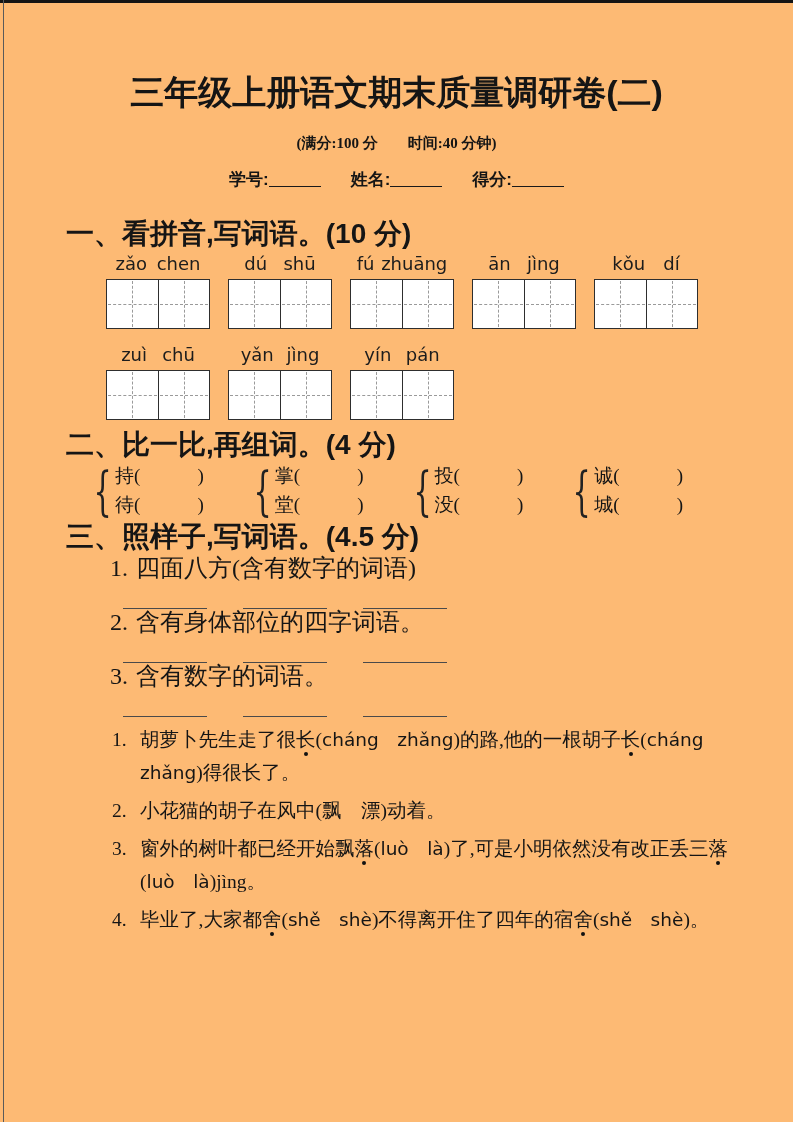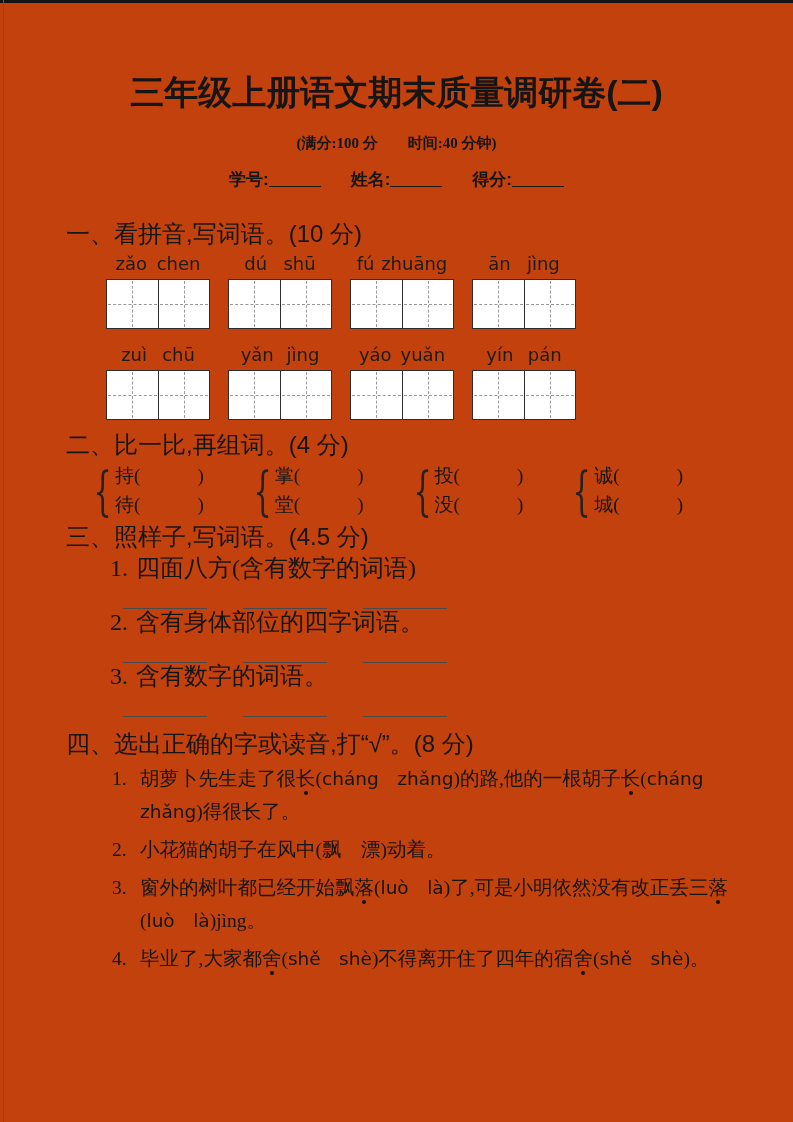--- a/index.html
+++ b/index.html
@@ -1,29 +1,29 @@
 <!DOCTYPE html>
 <html><head>
 <meta charset="utf-8">
 <style>
   html,body{margin:0;padding:0;background:#ffffff;}
-  .page{position:relative;width:793px;height:1122px;background:#c2410c;overflow:hidden;
+  .page{position:relative;width:793px;height:1122px;background:#fdba74;overflow:hidden;
         color:#151515;font-family:"Liberation Serif","DejaVu Serif",serif;}
   .edge-top{position:absolute;top:0;left:0;right:0;height:3px;background:#141414;}
   .edge-left{position:absolute;top:0;bottom:0;left:3px;width:1px;background:#5a5a5a;}
 
   .title{margin:70px 0 0;text-align:center;font-size:34px;line-height:44px;font-weight:bold;
          font-family:"Liberation Sans","DejaVu Sans",sans-serif;}
   .meta{margin-top:20px;text-align:center;font-size:15px;font-weight:bold;}
   .student-line{margin-top:15px;text-align:center;font-size:17px;font-weight:bold;
                 font-family:"Liberation Sans","DejaVu Sans",sans-serif;}
   .field{margin:0 15px;white-space:nowrap;}
   .fblank{display:inline-block;width:52px;height:13px;border-bottom:1.6px solid #1a1a1a;vertical-align:-2px;}
 
-  .sec{margin:30px 0 0 66px;font-size:24px;line-height:25px;font-weight:normal;
+  .sec{margin:30px 0 0 66px;font-size:28px;line-height:25px;font-weight:bold;
        font-family:"Liberation Sans","DejaVu Sans",sans-serif;}
   .sec.s2{margin-top:12px;} .sec.s3{margin-top:6px;} .sec.s4{margin-top:14px;}
 
   .py-row{display:flex;gap:18px;margin:6px 0 0 106px;}
   .py-row.second{margin-top:14px;}
   .py-group{width:104px;flex:0 0 auto;}
   .py-label{display:flex;justify-content:space-evenly;font-family:"DejaVu Sans",sans-serif;
             font-size:18px;line-height:23px;color:#1c1c1c;margin-bottom:4px;}
   .hzbox{display:flex;width:104px;height:50px;border:1.6px solid #2e2e2e;box-sizing:border-box;background:#fff;}
   .hzcell{flex:1;position:relative;}
@@ -99,46 +99,46 @@
         <div class="py-group">
           <div class="py-label">
             <span>ān</span>
             <span>jìng</span>
           </div>
           <div class="hzbox">
             <div class="hzcell"></div>
             <div class="hzcell"></div>
           </div>
         </div>
+        <div class="py-group">
+          <div class="py-label">
+            <span>kǒu</span>
+            <span>dí</span>
+          </div>
+          <div class="hzbox">
+            <div class="hzcell"></div>
+            <div class="hzcell"></div>
+          </div>
+        </div>
       </div>
       <div class="py-row second">
         <div class="py-group">
           <div class="py-label">
             <span>zuì</span>
             <span>chū</span>
           </div>
           <div class="hzbox">
             <div class="hzcell"></div>
             <div class="hzcell"></div>
           </div>
         </div>
         <div class="py-group">
           <div class="py-label">
             <span>yǎn</span>
             <span>jìng</span>
-          </div>
-          <div class="hzbox">
-            <div class="hzcell"></div>
-            <div class="hzcell"></div>
-          </div>
-        </div>
-        <div class="py-group">
-          <div class="py-label">
-            <span>yáo</span>
-            <span>yuǎn</span>
           </div>
           <div class="hzbox">
             <div class="hzcell"></div>
             <div class="hzcell"></div>
           </div>
         </div>
         <div class="py-group">
           <div class="py-label">
             <span>yín</span>
             <span>pán</span>
@@ -195,21 +195,20 @@
           <span class="blank"></span>
           <span class="blank"></span>
         </div></div>
       <div class="s3-item"><span class="s3-num">3.</span><span class="s3-text">含有数字的词语。</span><div class="blank-row">
           <span class="blank"></span>
           <span class="blank"></span>
           <span class="blank"></span>
         </div></div>
     </div>
 
-  <h2 class="sec s4">四、选出正确的字或读音,打“√”。(8 分)</h2>
   <div class="s4-block" id="s4-items">
       <div class="s4-item">
         <span class="s4-num">1.</span>
         <div class="s4-text"><span>胡萝卜先生走了很</span><span class="em">长</span><span>(</span><span class="py">cháng  zhǎng</span><span>)的路,他的一根胡子</span><span class="em">长</span><span>(</span><span class="py">cháng  zhǎng</span><span>)得很长了。</span></div>
       </div>
       <div class="s4-item">
         <span class="s4-num">2.</span>
         <div class="s4-text"><span>小花猫的胡子在风中(飘　漂)动着。</span></div>
       </div>
       <div class="s4-item">

